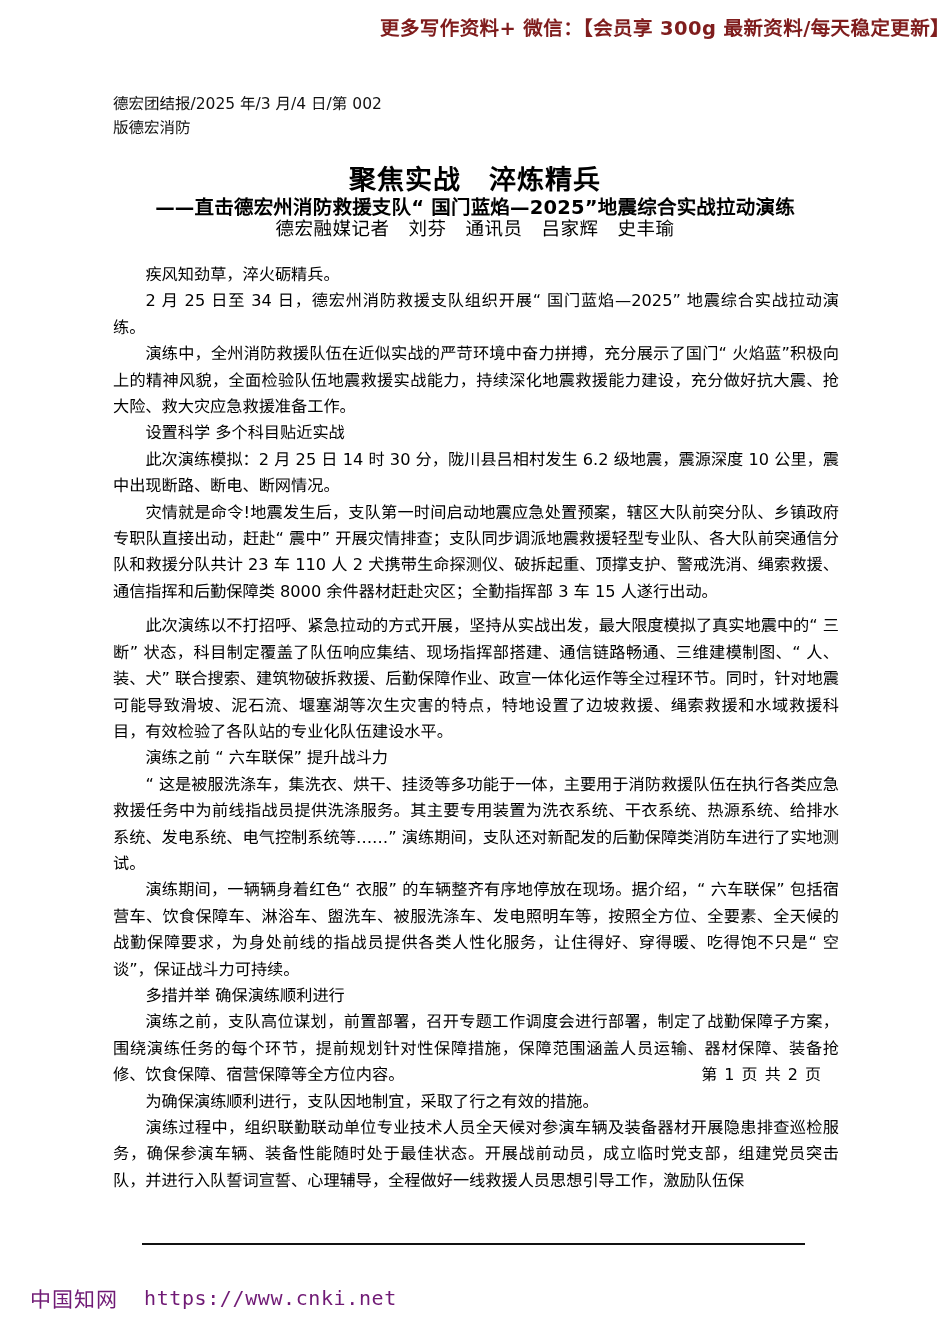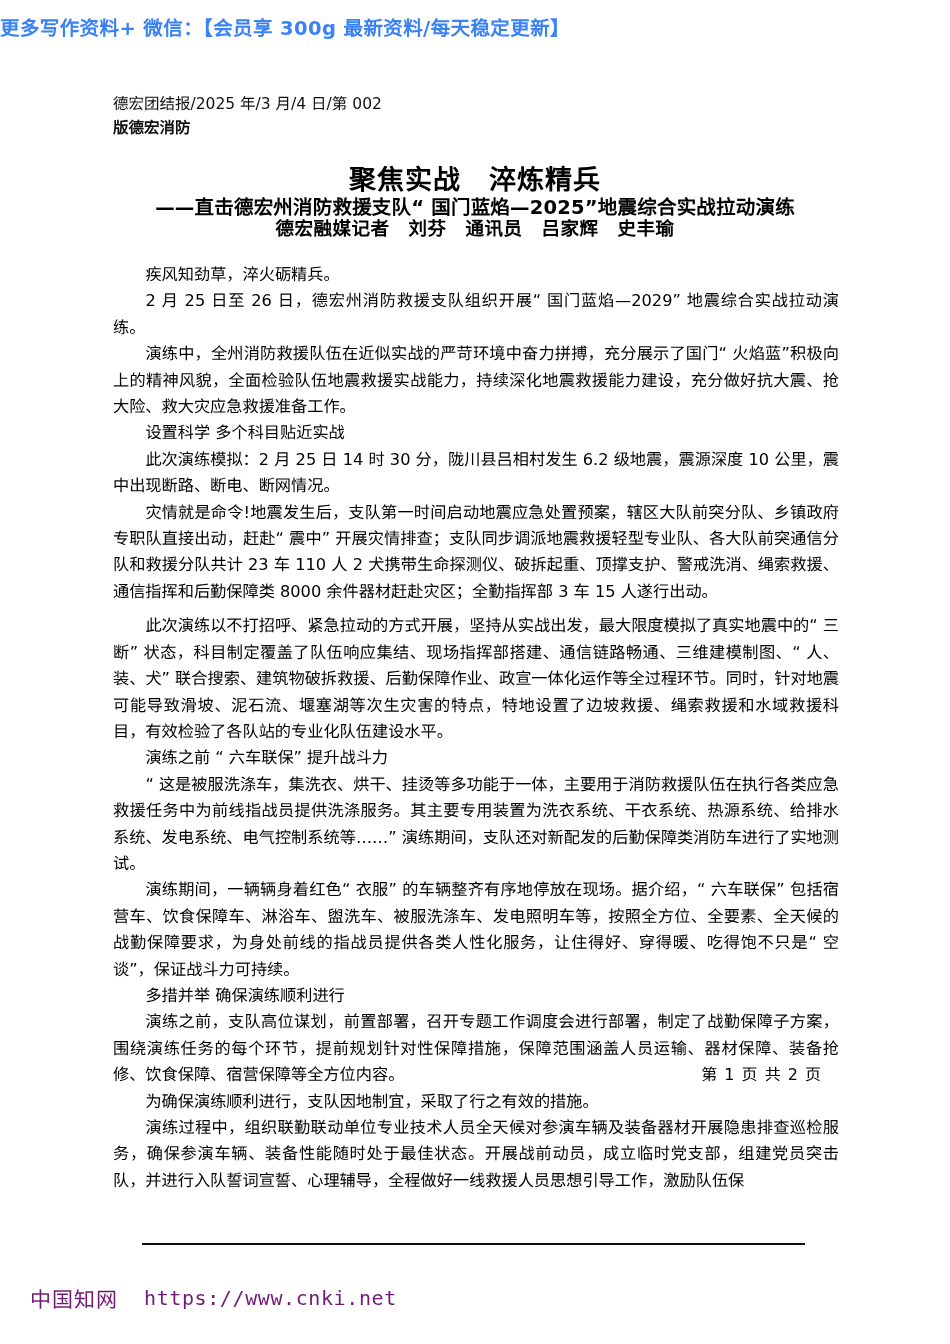--- a/index.html
+++ b/index.html
@@ -16,22 +16,22 @@
     color: #000000;
     overflow: hidden;
   }
 
   
   .promo-banner {
     position: absolute;
     top: 12px;
     left: 0;
     width: 950px;
-    text-align: left;
-    color: #3b82f6;
+    text-align: right;
+    color: #7f1d1d;
     font-size: 19.5px;
     font-weight: 700;
     letter-spacing: 0.4px;
     white-space: nowrap;
     font-family: "DejaVu Sans", "Liberation Sans", sans-serif;
   }
 
   
   .sheet {
     position: absolute;
@@ -44,21 +44,21 @@
   .masthead {
     position: absolute;
     top: 92px;
     left: 113px;
     width: 620px;
     font-size: 15.5px;
     line-height: 24px;
     color: #111;
     font-weight: 400;
   }
-  .masthead .line2 { display: block; font-weight: bold; }
+  .masthead .line2 { display: block; }
 
   .headline {
     position: absolute;
     top: 140px;
     left: 0;
     width: 950px;
     text-align: center;
     font-size: 27px;
     font-weight: 700;
     letter-spacing: 1px;
@@ -76,21 +76,21 @@
     color: #000;
     white-space: nowrap;
   }
   .byline {
     position: absolute;
     top: 214px;
     left: 0;
     width: 950px;
     text-align: center;
     font-size: 18.5px;
-    font-weight: 700;
+    font-weight: 400;
     letter-spacing: 0.5px;
     color: #000;
   }
 
   
   .article-body {
     position: absolute;
     top: 262px;
     left: 113px;
     width: 726px;
@@ -167,21 +167,21 @@
   </div>
 
   <h1 class="headline">聚焦实战　淬炼精兵</h1>
 
   <h2 class="subheadline">——直击德宏州消防救援支队“ 国门蓝焰—2025”地震综合实战拉动演练</h2>
 
   <div class="byline">德宏融媒记者　刘芬　通讯员　吕家辉　史丰瑜</div>
 
   <div class="article-body">
     <p class="para">疾风知劲草，淬火砺精兵。</p>
-    <p class="para">2 月 25 日至 26 日，德宏州消防救援支队组织开展“ 国门蓝焰—2029” 地震综合实战拉动演练。</p>
+    <p class="para">2 月 25 日至 34 日，德宏州消防救援支队组织开展“ 国门蓝焰—2025” 地震综合实战拉动演练。</p>
     <p class="para">演练中，全州消防救援队伍在近似实战的严苛环境中奋力拼搏，充分展示了国门“ 火焰蓝”积极向上的精神风貌，全面检验队伍地震救援实战能力，持续深化地震救援能力建设，充分做好抗大震、抢大险、救大灾应急救援准备工作。</p>
     <p class="para">设置科学 多个科目贴近实战</p>
     <p class="para">此次演练模拟：2 月 25 日 14 时 30 分，陇川县吕相村发生 6.2 级地震，震源深度 10 公里，震中出现断路、断电、断网情况。</p>
     <p class="para">灾情就是命令!地震发生后，支队第一时间启动地震应急处置预案，辖区大队前突分队、乡镇政府专职队直接出动，赶赴“ 震中” 开展灾情排查；支队同步调派地震救援轻型专业队、各大队前突通信分队和救援分队共计 23 车 110 人 2 犬携带生命探测仪、破拆起重、顶撑支护、警戒洗消、绳索救援、通信指挥和后勤保障类 8000 余件器材赶赴灾区；全勤指挥部 3 车 15 人遂行出动。</p>
     <p class="para spaced-before">此次演练以不打招呼、紧急拉动的方式开展，坚持从实战出发，最大限度模拟了真实地震中的“ 三断” 状态，科目制定覆盖了队伍响应集结、现场指挥部搭建、通信链路畅通、三维建模制图、“ 人、装、犬” 联合搜索、建筑物破拆救援、后勤保障作业、政宣一体化运作等全过程环节。同时，针对地震可能导致滑坡、泥石流、堰塞湖等次生灾害的特点，特地设置了边坡救援、绳索救援和水域救援科目，有效检验了各队站的专业化队伍建设水平。</p>
     <p class="para">演练之前 “ 六车联保” 提升战斗力</p>
     <p class="para">“ 这是被服洗涤车，集洗衣、烘干、挂烫等多功能于一体，主要用于消防救援队伍在执行各类应急救援任务中为前线指战员提供洗涤服务。其主要专用装置为洗衣系统、干衣系统、热源系统、给排水系统、发电系统、电气控制系统等……” 演练期间，支队还对新配发的后勤保障类消防车进行了实地测试。</p>
     <p class="para">演练期间，一辆辆身着红色“ 衣服” 的车辆整齐有序地停放在现场。据介绍，“ 六车联保” 包括宿营车、饮食保障车、淋浴车、盥洗车、被服洗涤车、发电照明车等，按照全方位、全要素、全天候的战勤保障要求，为身处前线的指战员提供各类人性化服务，让住得好、穿得暖、吃得饱不只是“ 空谈”，保证战斗力可持续。</p>
     <p class="para">多措并举 确保演练顺利进行</p>
     <p class="para">演练之前，支队高位谋划，前置部署，召开专题工作调度会进行部署，制定了战勤保障子方案，围绕演练任务的每个环节，提前规划针对性保障措施，保障范围涵盖人员运输、器材保障、装备抢修、饮食保障、宿营保障等全方位内容。</p>

